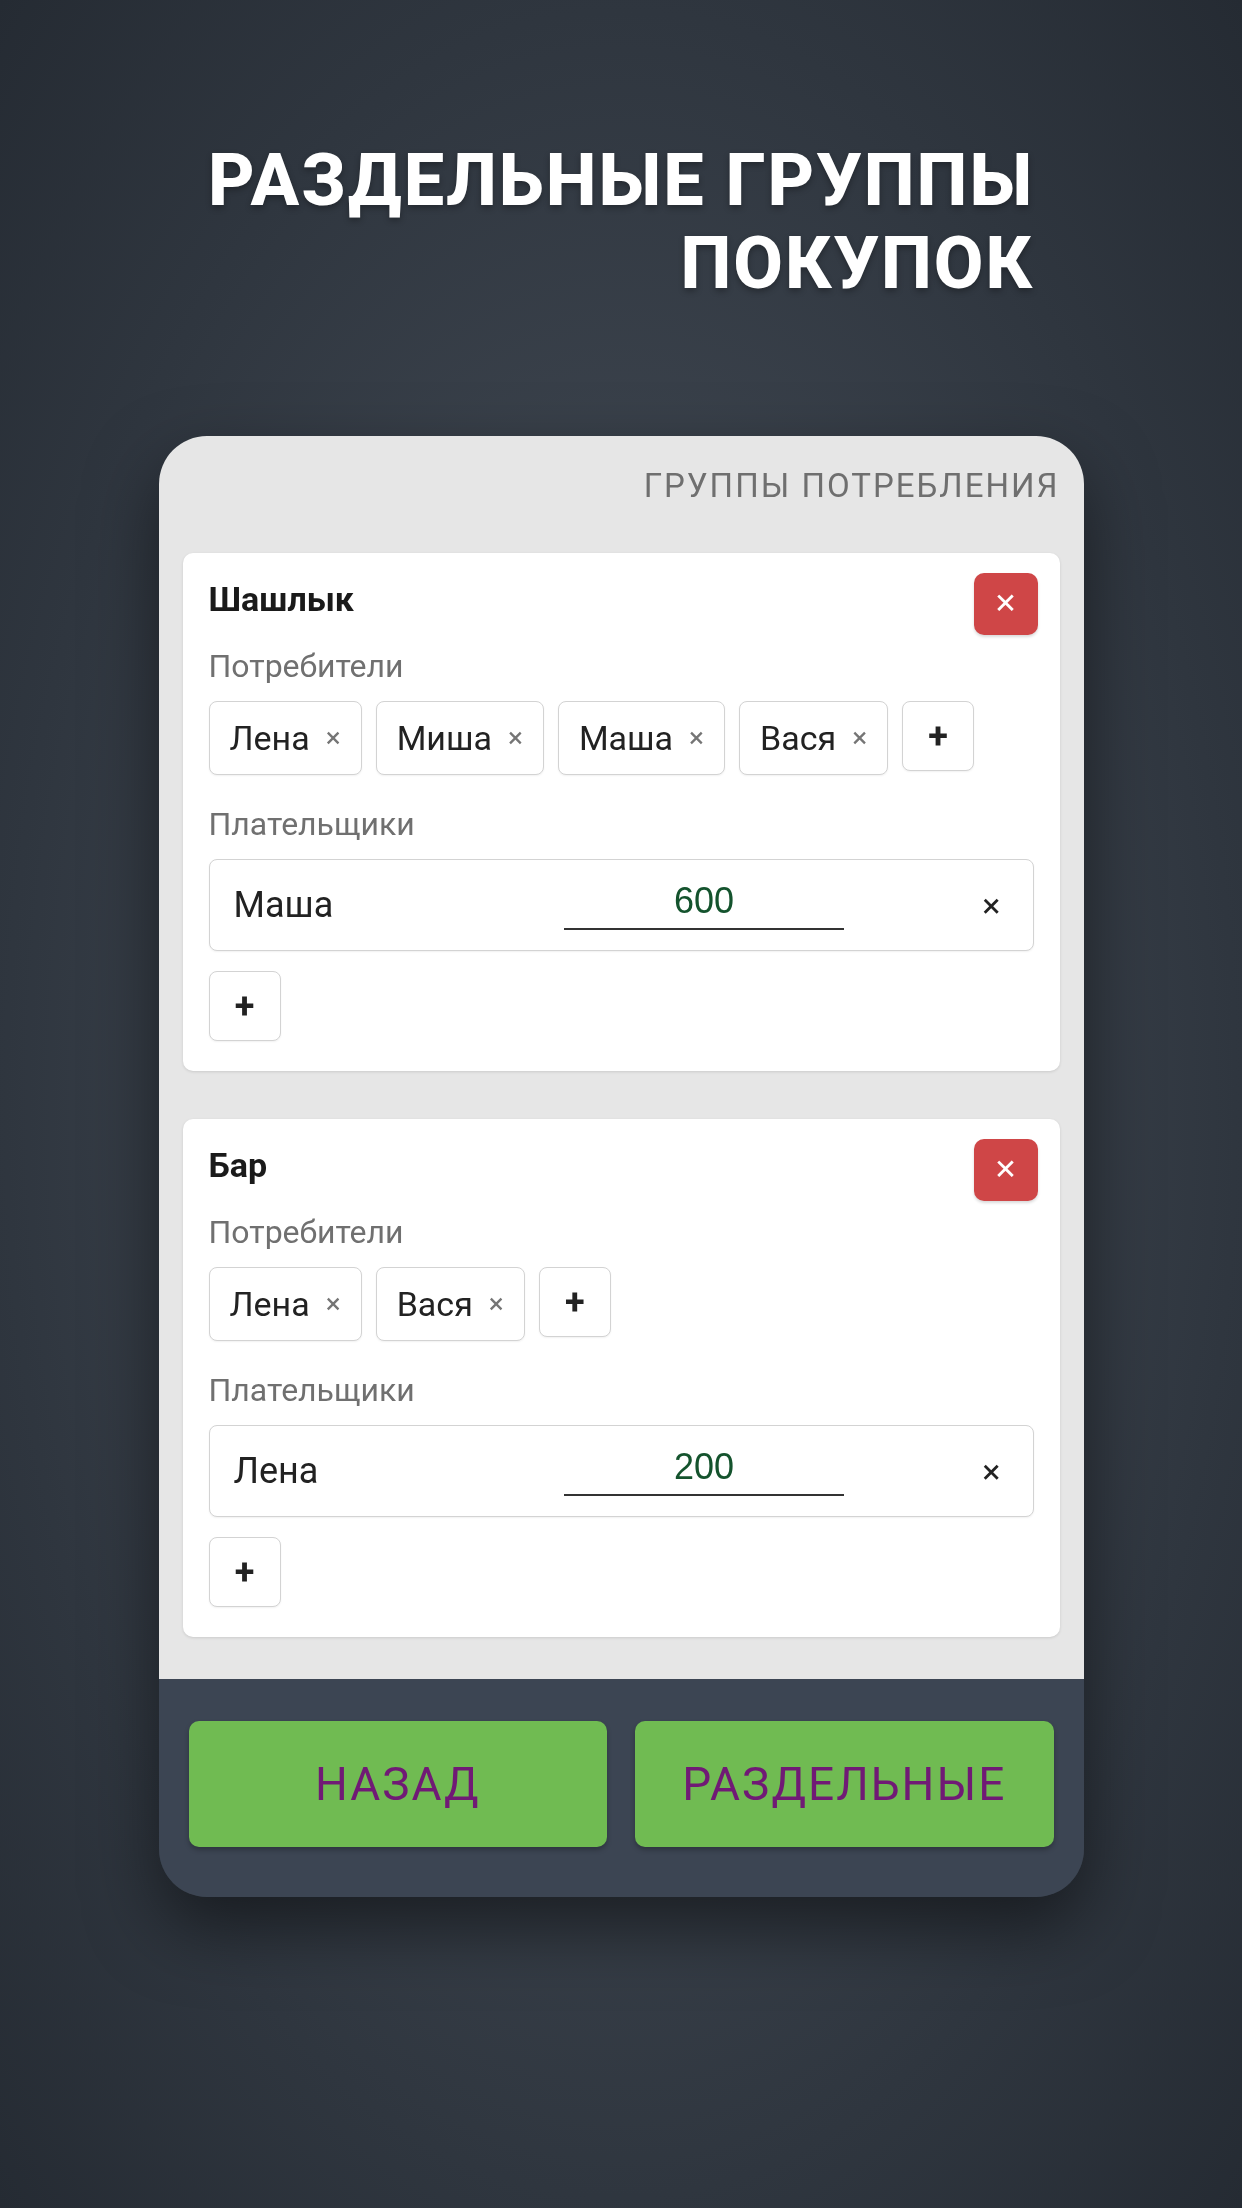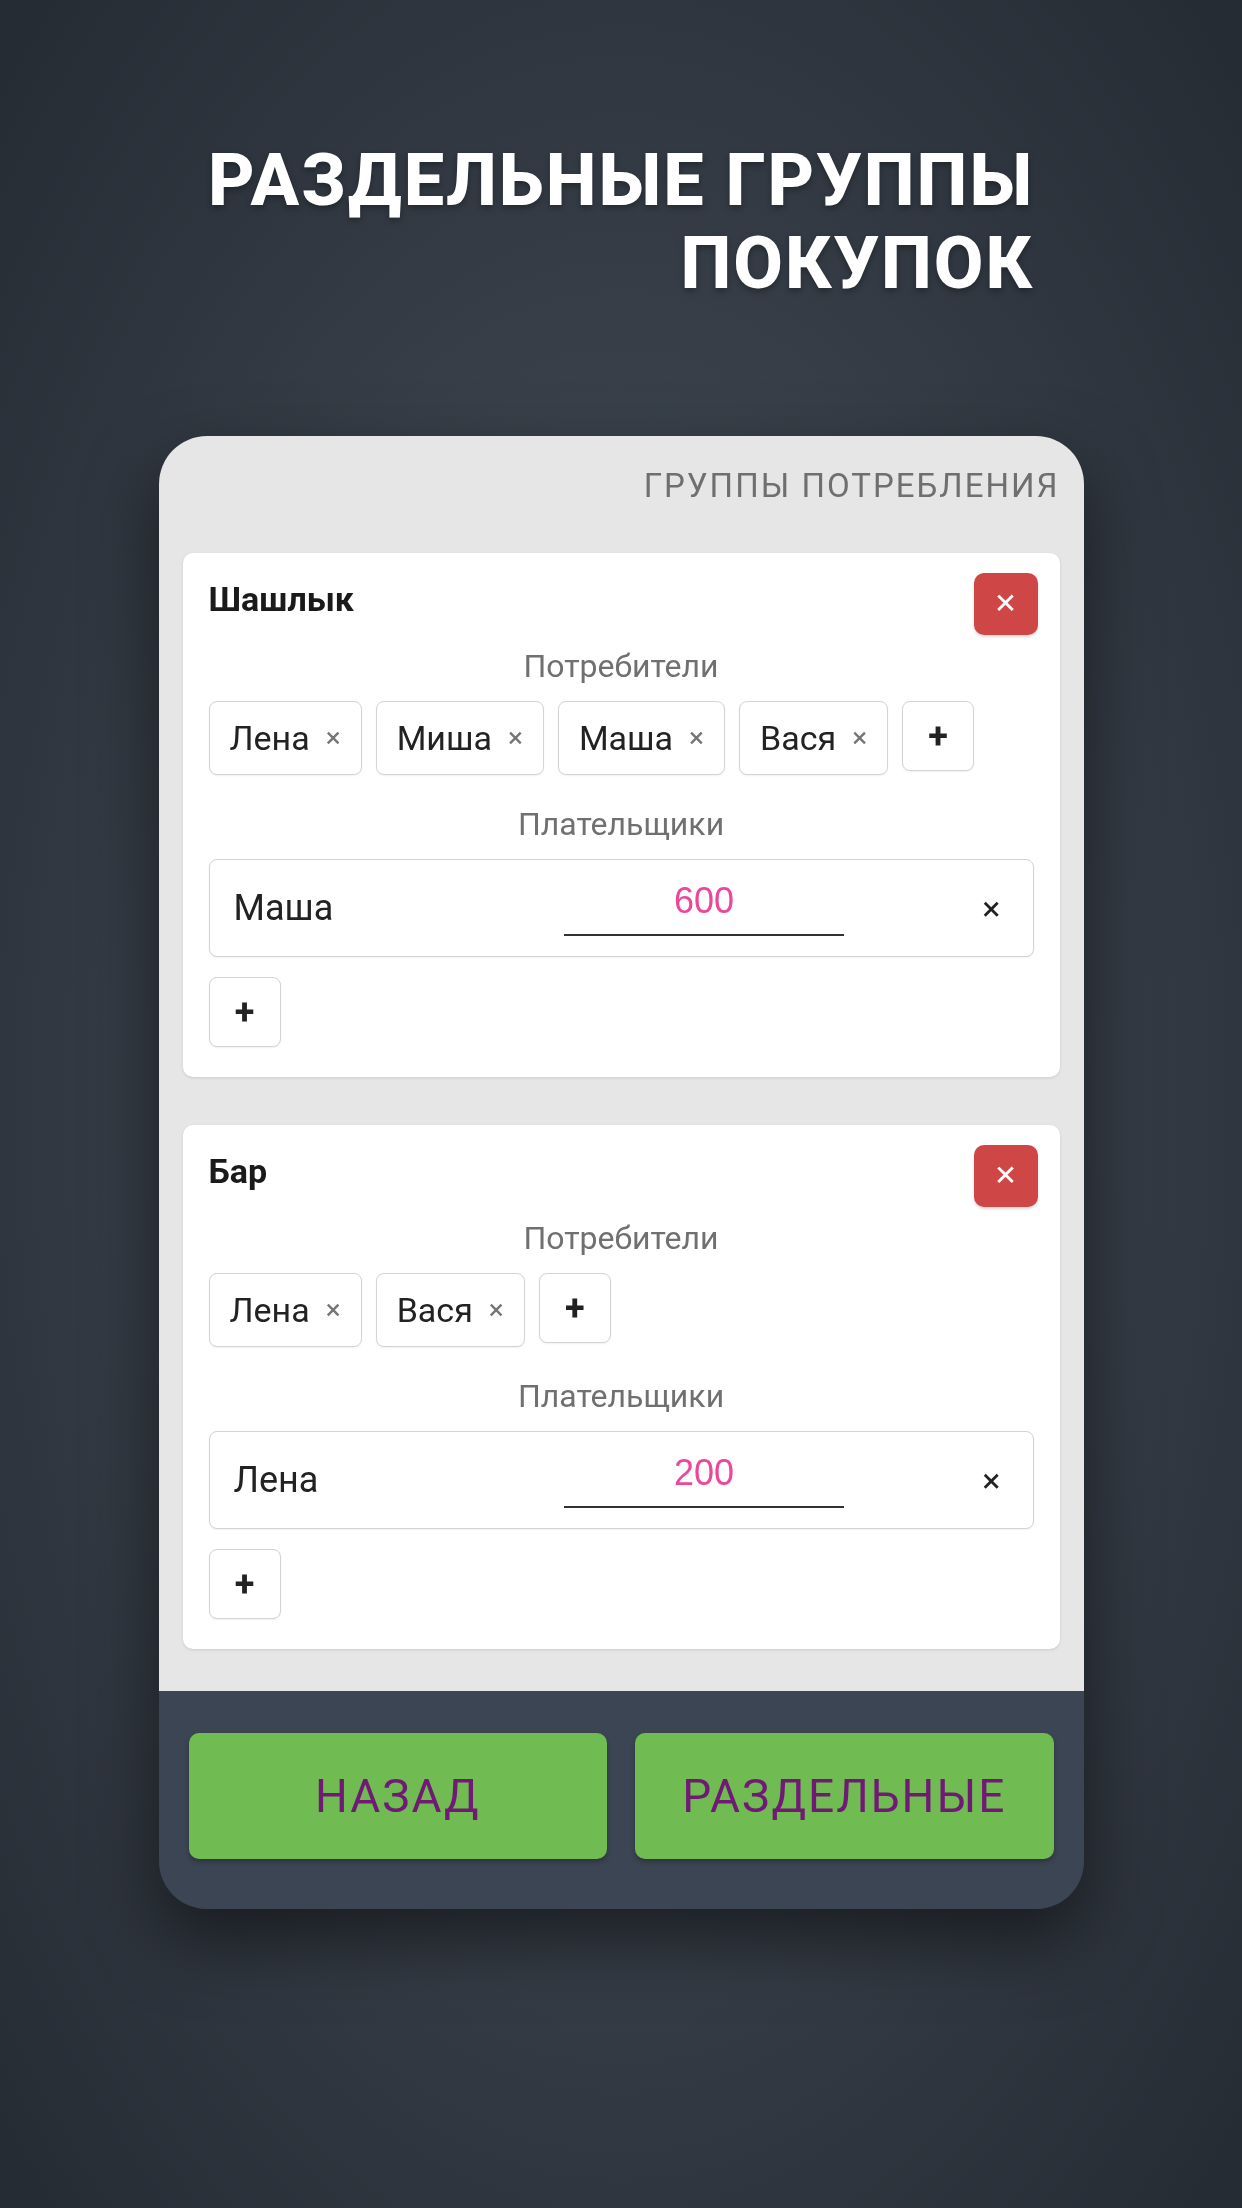--- a/index.html
+++ b/index.html
@@ -72,21 +72,20 @@
     color: #ffffff;
     font-size: 28px;
     font-weight: 300;
     cursor: pointer;
     box-shadow: 0 2px 3px rgba(0,0,0,0.15);
   }
   .section-label {
     color: #707070;
     font-size: 32px;
     margin-bottom: 16px;
-    text-align: center;
   }
   .chip-row {
     display: flex;
     flex-wrap: wrap;
     gap: 14px;
     margin-bottom: 30px;
   }
   .chip {
     border: 1px solid #d3d3d3;
     border-radius: 8px;
@@ -140,22 +139,22 @@
     flex: 1;
     display: flex;
     justify-content: center;
   }
   .payer-amount {
     border: none;
     border-bottom: 2px solid #333;
     font-size: 36px;
     text-align: center;
     width: 280px;
-    padding-bottom: 12px;
-    color: #ec4899;
+    padding-bottom: 6px;
+    color: #14532d;
     background: transparent;
   }
   .payer-x {
     font-size: 34px;
     color: #222;
     cursor: pointer;
     padding: 0 8px;
   }
   .phone-bottom {
     background: #3c4553;

